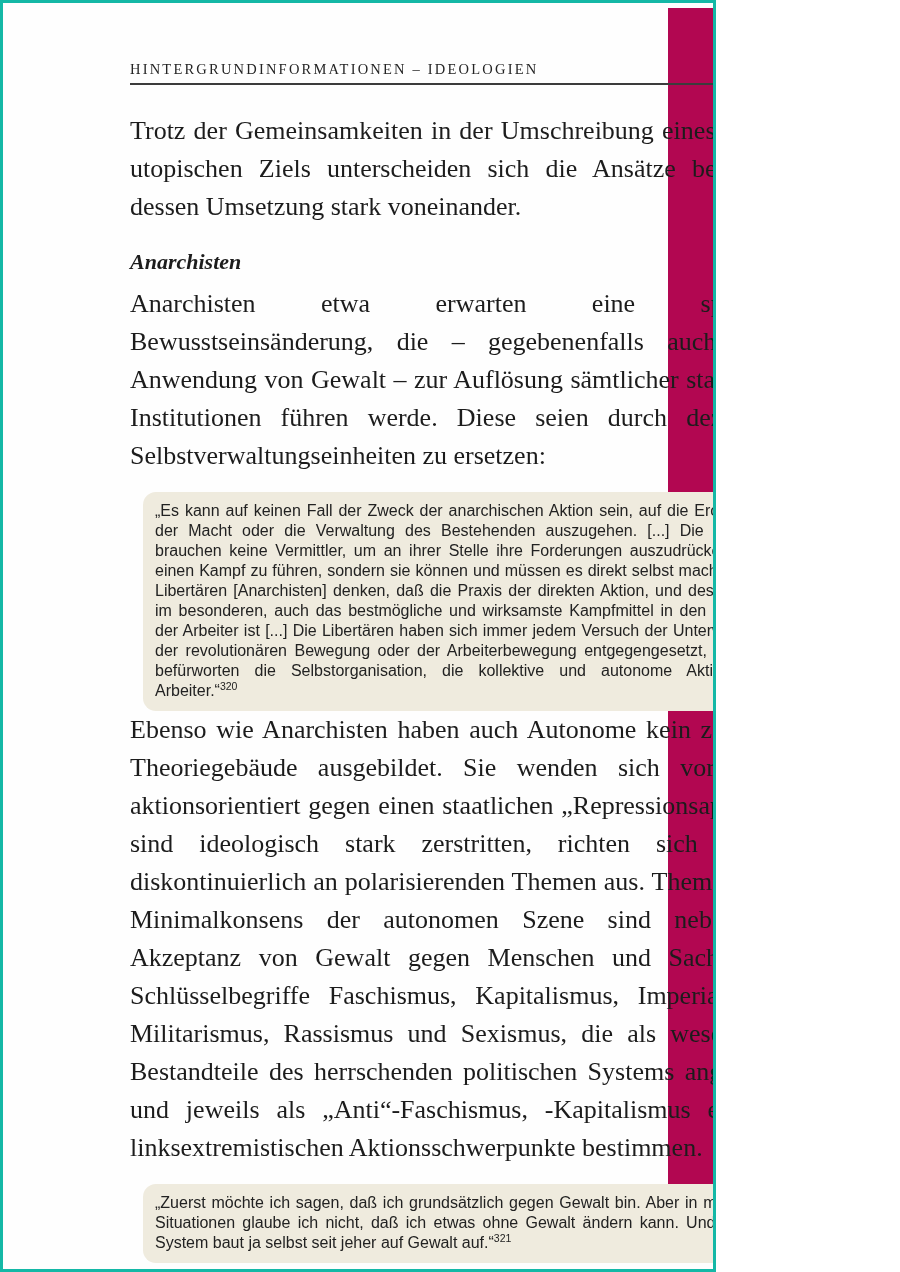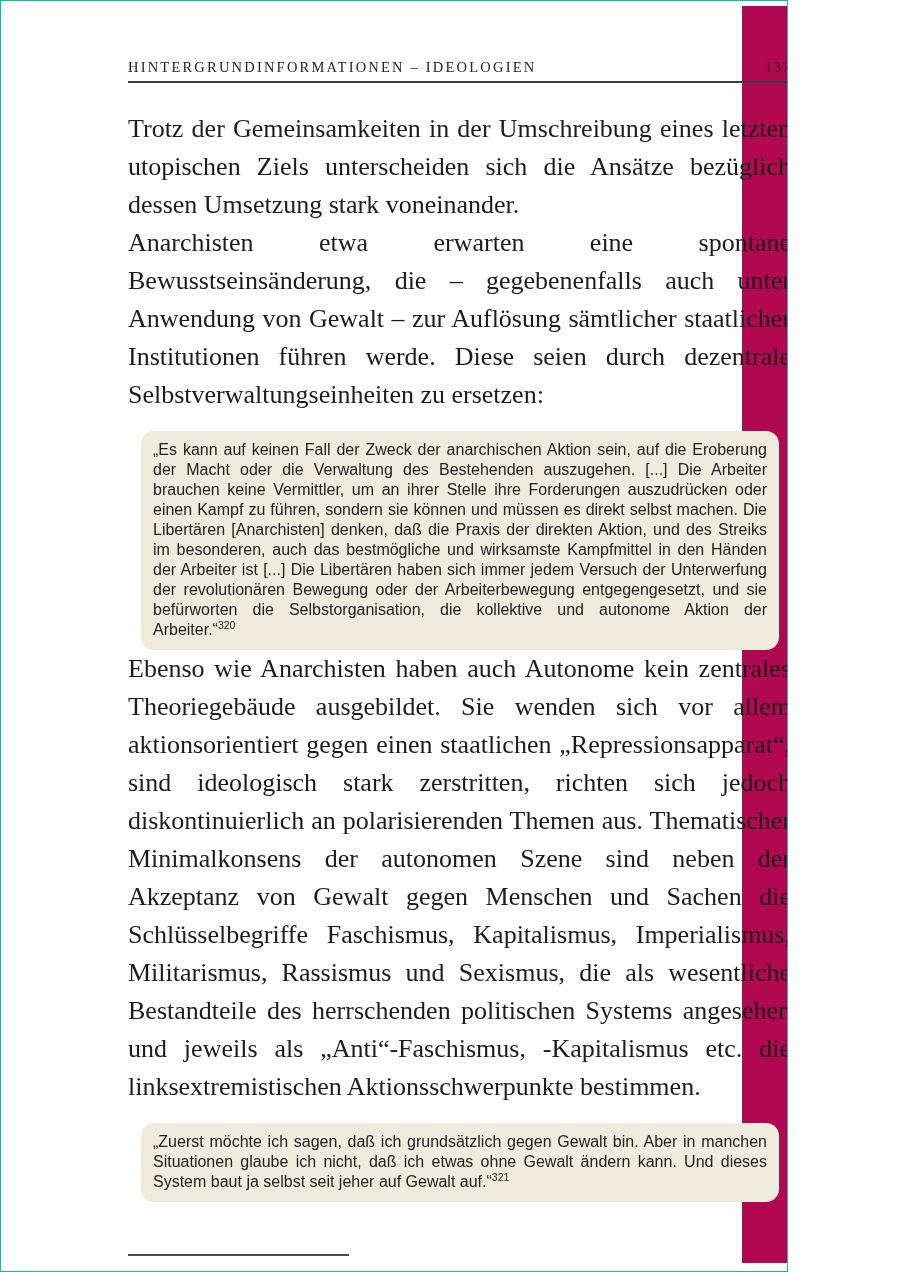--- a/index.html
+++ b/index.html
@@ -1,22 +1,22 @@
 <!DOCTYPE html>
 <html lang="de"><head>
 <meta charset="utf-8">
 <style>
   * { margin: 0; padding: 0; box-sizing: border-box; }
   html, body { background: #ffffff; }
   .page {
     position: relative;
-    width: 788px;
+    width: 716px;
     height: 1272px;
     background: #fefefe;
-    border: 1px solid #14b8a6;
+    border: 3px solid #14b8a6;
     overflow: hidden;
     font-family: "Liberation Serif", serif;
     color: #1c1c1c;
   }
   .accent-bar {
     position: absolute;
     top: 5px;
     bottom: 8px;
     right: 0;
     width: 45px;
@@ -109,20 +109,21 @@
 
   <div class="content">
 
     <header class="running-head">
       <span class="title">HINTERGRUNDINFORMATIONEN – IDEOLOGIEN</span>
       <span class="pagenum">137</span>
     </header>
 
     <p class="body-par intro">Trotz der Gemeinsamkeiten in der Umschreibung eines letzten utopi­schen Ziels unterscheiden sich die Ansätze bezüglich dessen Umsetzung stark voneinander.</p>
 
+    <h2 class="section-heading">Anarchisten</h2>
     <p class="body-par">Anarchisten etwa erwarten eine spontane Bewusstseinsänderung, die – gegebenenfalls auch unter Anwendung von Gewalt – zur Auflösung sämtlicher staatlicher Institutionen führen werde. Diese seien durch dezentrale Selbstverwaltungseinheiten zu ersetzen:</p>
 
     <blockquote class="quote-box"><span>„Es kann auf keinen Fall der Zweck der anarchischen Aktion sein, auf die Eroberung der Macht oder die Verwaltung des Bestehenden auszugehen. [...] Die Arbeiter brauchen keine Vermittler, um an ihrer Stelle ihre Forde­rungen auszudrücken oder einen Kampf zu führen, sondern sie können und müssen es direkt selbst machen. Die Libertären [Anarchisten] denken, daß die Praxis der direkten Aktion, und des Streiks im besonderen, auch das bestmögliche und wirksamste Kampfmittel in den Händen der Arbeiter ist [...] Die Libertären haben sich immer jedem Versuch der Unterwerfung der revolutionären Bewegung oder der Arbeiterbewegung entgegengesetzt, und sie befürworten die Selbstorganisation, die kollektive und autonome Aktion der Arbeiter.“</span><sup>320</sup></blockquote>
 
     <p class="body-par">Ebenso wie Anarchisten haben auch Autonome kein zentrales Theorie­gebäude ausgebildet. Sie wenden sich vor allem aktionsorientiert gegen einen staatlichen „Repressionsapparat“, sind ideologisch stark zerstrit­ten, richten sich jedoch diskontinuierlich an polarisierenden Themen aus. Thematischer Minimalkonsens der autonomen Szene sind neben der Akzeptanz von Gewalt gegen Menschen und Sachen die Schlüssel­begriffe Faschismus, Kapitalismus, Imperialismus, Militarismus, Rassismus und Sexismus, die als wesentliche Bestandteile des herrschenden politischen Systems angesehen und jeweils als „Anti“-Faschismus, -Kapitalismus etc. die linksextremistischen Aktionsschwer­punkte bestimmen.</p>
 
     <blockquote class="quote-box"><span>„Zuerst möchte ich sagen, daß ich grundsätzlich gegen Gewalt bin. Aber in manchen Situationen glaube ich nicht, daß ich etwas ohne Gewalt ändern kann. Und dieses System baut ja selbst seit jeher auf Gewalt auf.“</span><sup>321</sup></blockquote>
 
     <div class="footnote-area">
       <div class="footnote-rule"></div>

